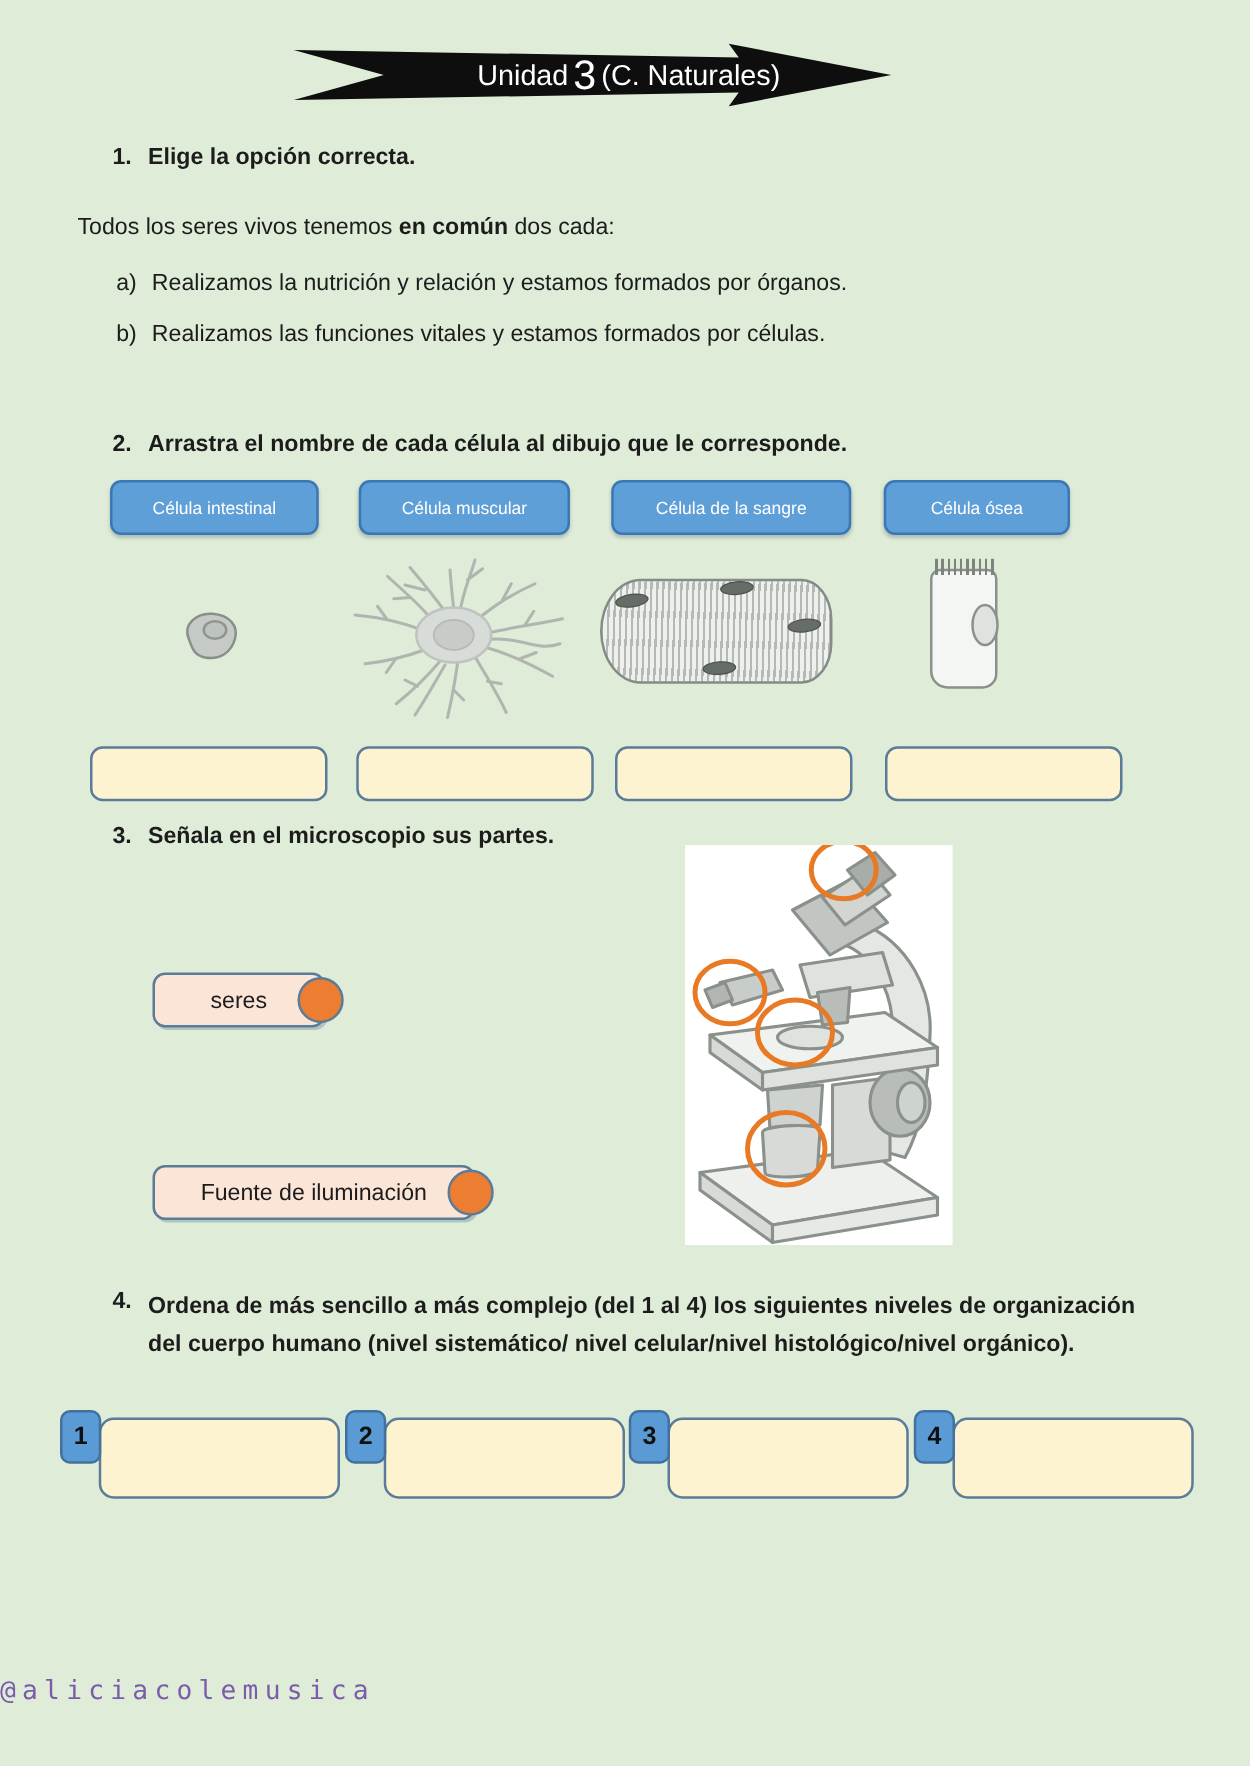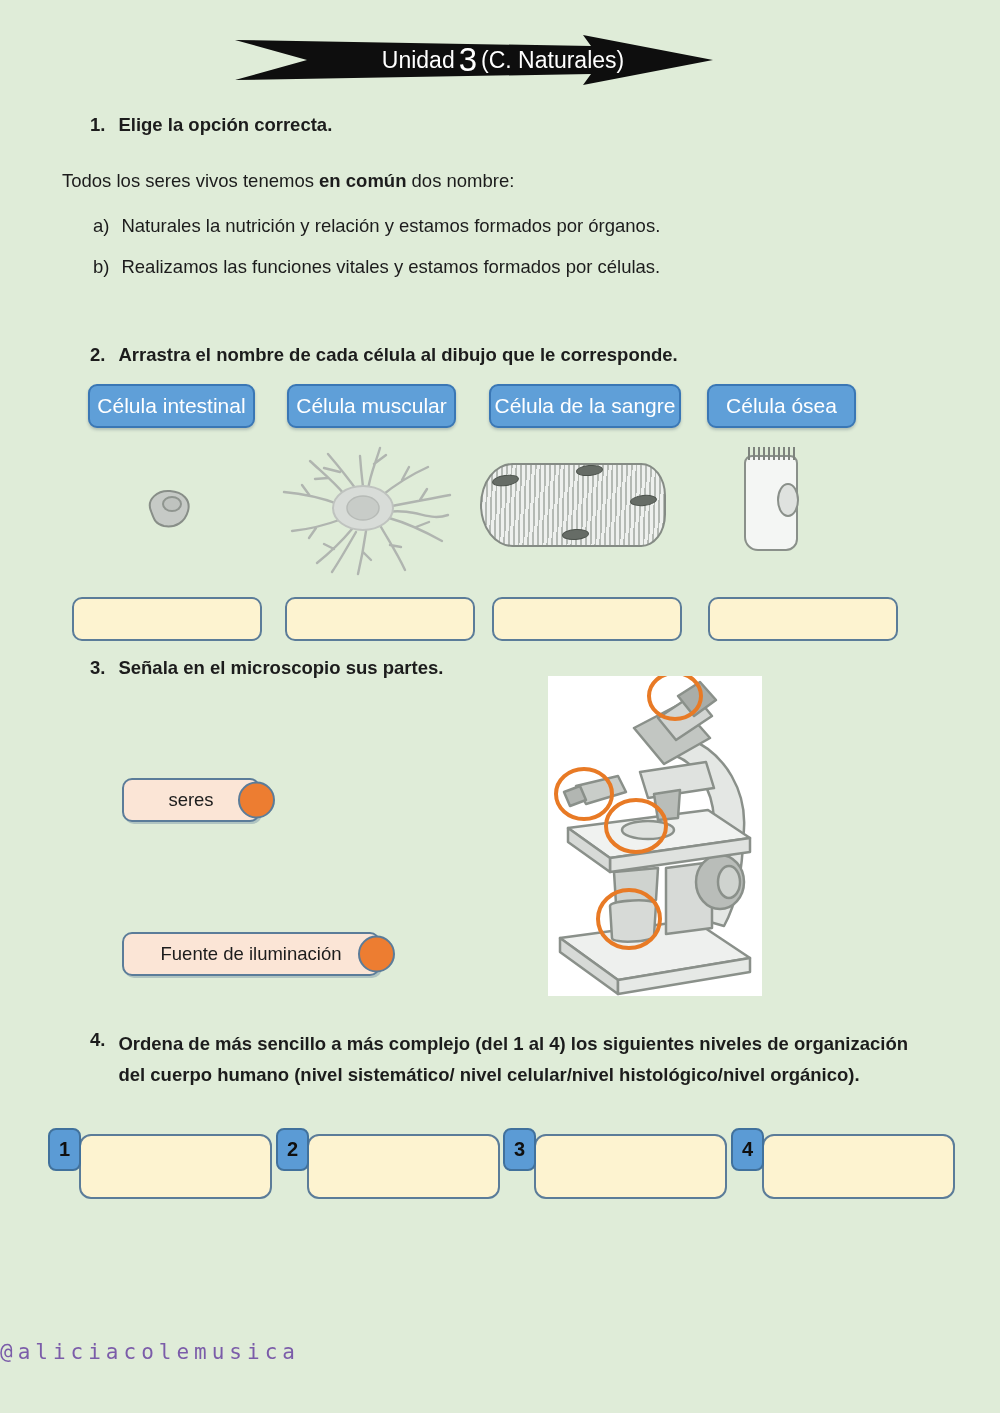--- a/index.html
+++ b/index.html
@@ -23,21 +23,21 @@
   .opt { position:absolute; left:93px; display:flex; gap:12px; font-size:18.5px; cursor:pointer; }
   #opt-a { top:215px; } #opt-b { top:256px; }
   #q1-head { left:90px; top:113px; }
   #q2-head { left:90px; top:343px; }
   #q3-head { left:90px; top:656px; }
   #q4-head { left:90px; top:1028px; }
   #q4-head .q-text { max-width:800px; line-height:1.68; }
   
   .chip {
     position:absolute; top:384px; height:44px; border-radius:9px;
-    background:#5f9fd8; border:2.5px solid #3a77b5; color:#fff; font-size:21px;
+    background:#5f9fd8; border:2.5px solid #3a77b5; color:#fff; font-size:14px;
     display:flex; align-items:center; justify-content:center;
     box-shadow:0 2px 3px rgba(40,60,80,.25); cursor:grab;
   }
   #chip-1 { left:88px;  width:167px; }
   #chip-2 { left:287px; width:169px; }
   #chip-3 { left:489px; width:192px; }
   #chip-4 { left:707px; width:149px; }
   
   .abox {
     position:absolute; top:597px; width:190px; height:44px; border-radius:10px;
@@ -118,25 +118,25 @@
       <span class="big">3</span>
       <span>(C. Naturales)</span>
     </div>
   </div>
 
   <div class="q-head" id="q1-head">
     <span class="q-num">1.</span>
     <span class="q-text">Elige la opción correcta.</span>
   </div>
   <div class="intro">
-    <span>Todos los seres vivos tenemos </span><b>en común</b><span> dos nombre:</span>
+    <span>Todos los seres vivos tenemos </span><b>en común</b><span> dos cada:</span>
   </div>
   <div class="opt" id="opt-a">
     <span>a)</span>
-    <span>Naturales la nutrición y relación y estamos formados por órganos.</span>
+    <span>Realizamos la nutrición y relación y estamos formados por órganos.</span>
   </div>
   <div class="opt" id="opt-b">
     <span>b)</span>
     <span>Realizamos las funciones vitales y estamos formados por células.</span>
   </div>
 
   <div class="q-head" id="q2-head">
     <span class="q-num">2.</span>
     <span class="q-text">Arrastra el nombre de cada célula al dibujo que le corresponde.</span>
   </div>

